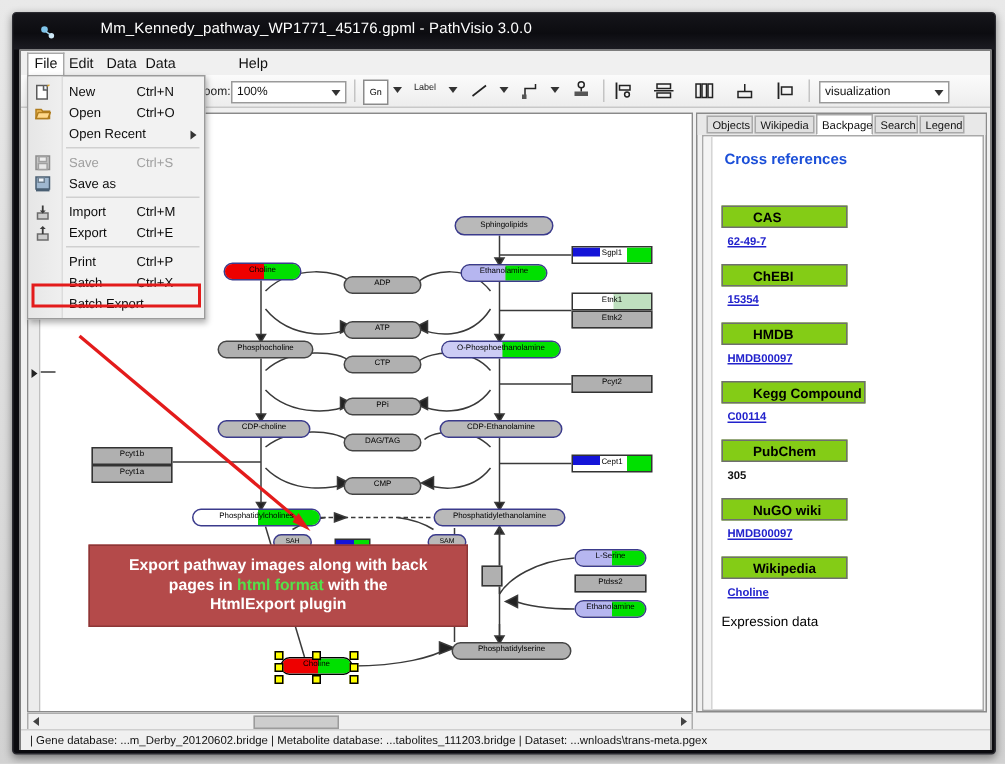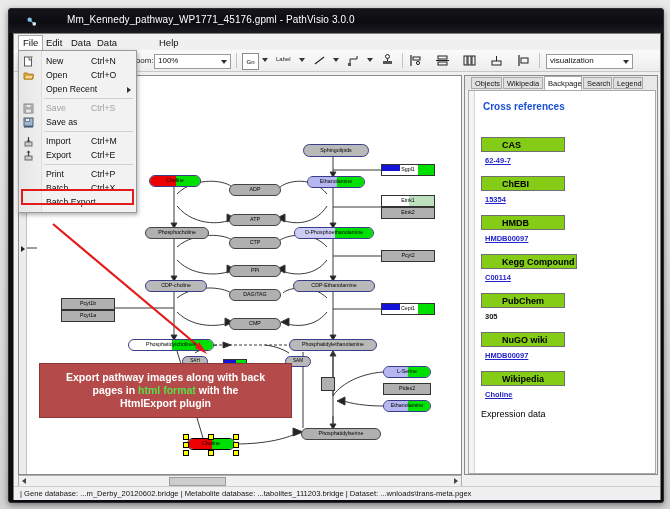--- a/index.html
+++ b/index.html
@@ -63,21 +63,21 @@
   .half{position:absolute;top:0;height:100%;}
 
   svg.wires{position:absolute;left:0;top:0;width:434px;height:398px;}
 
   
   .handle{position:absolute;width:4px;height:4px;background:#ffff00;border:1px solid #000;}
 
   
   .callout{position:absolute;background:#b44a4a;border:1px solid #8d3636;
     color:#fff;font-weight:bold;font-size:10.5px;line-height:13px;text-align:center;
-    display:flex;align-items:center;justify-content:center;padding:3px 6px;box-sizing:border-box;}
+    display:flex;align-items:center;justify-content:center;padding:3px 6px;box-sizing:border-box;margin-left:20px;}
   .hl{color:#55e04a;}
 
   
   .redbox{position:absolute;border:2px solid #e31b1b;box-sizing:border-box;}
 
   
   .dropdown{position:absolute;left:4px;top:16px;width:117px;
     background:#f2f2f2;border:1px solid #9b9b9b;box-shadow:1px 2px 4px rgba(0,0,0,.3);
     z-index:40;}
   .dd-gutter{position:absolute;left:0;top:0;width:22px;height:100%;

